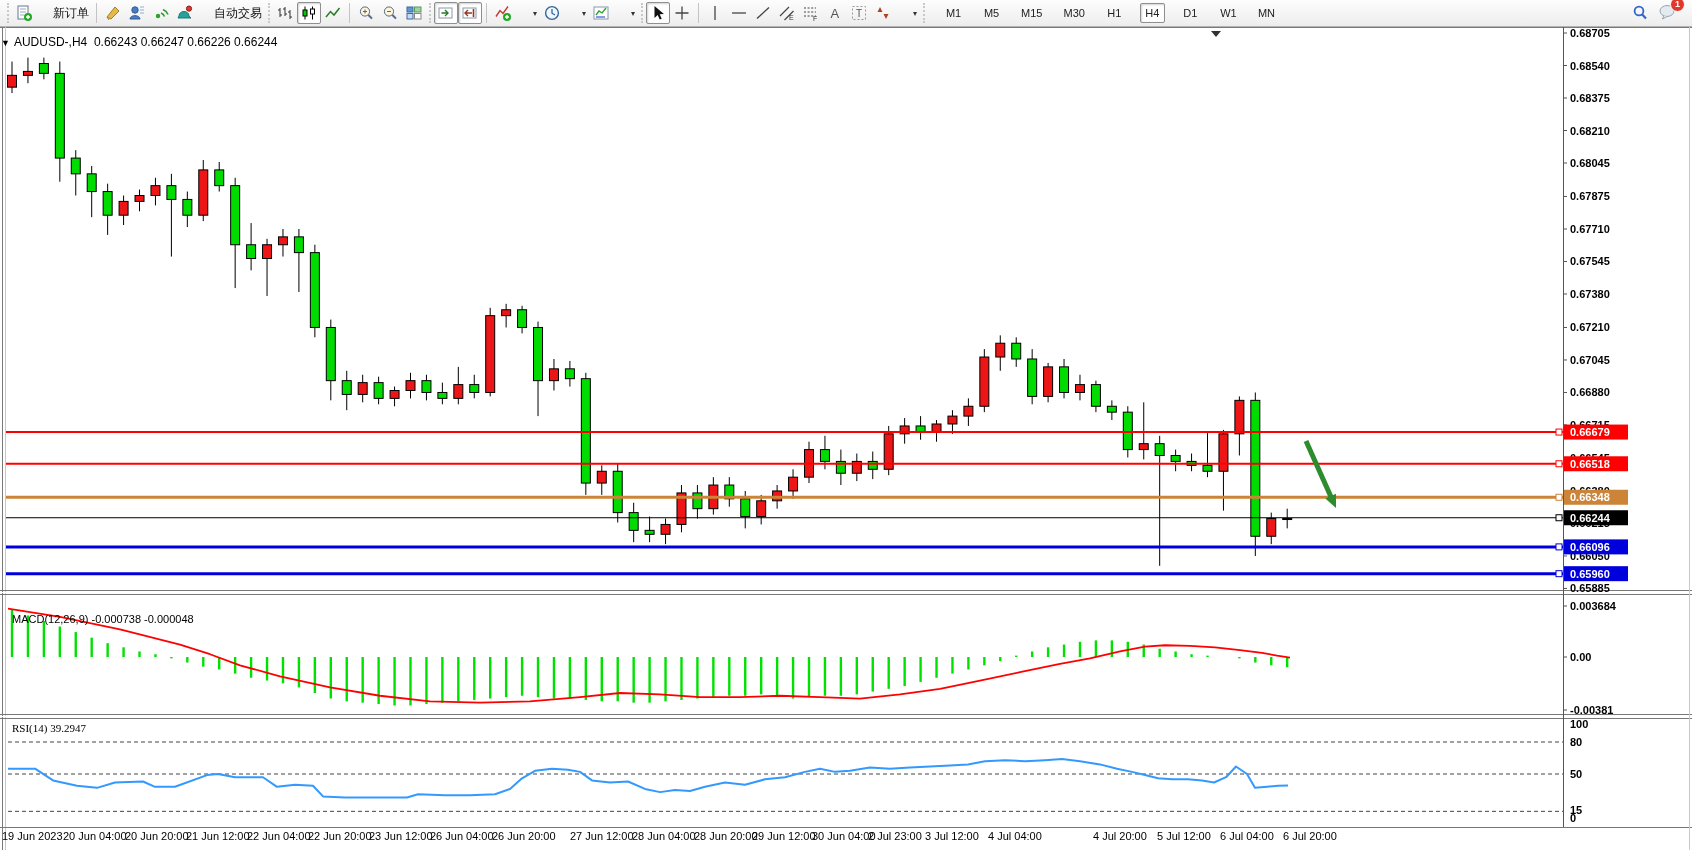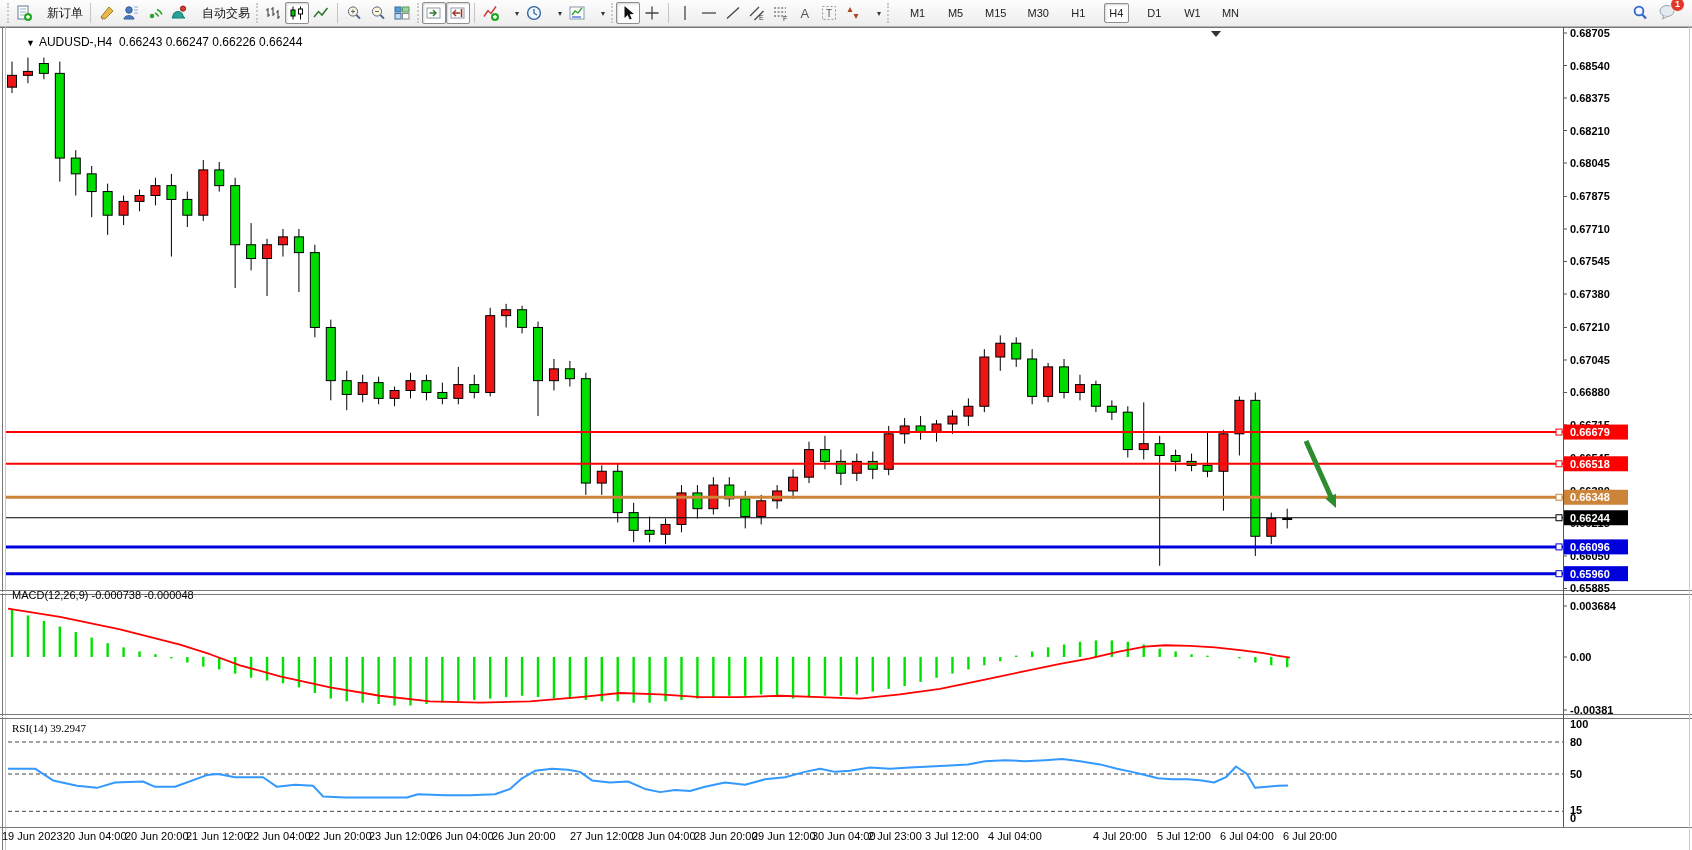--- a/index.html
+++ b/index.html
@@ -1,42 +1,42 @@
 <!DOCTYPE html>
 <html><head>
 <meta charset="utf-8">
 <style>
   html,body{margin:0;padding:0;}
   body{width:1692px;height:850px;background:#fff;font-family:"Liberation Sans",sans-serif;overflow:hidden;}
   
   .toolbar{height:27px;background:linear-gradient(#fdfdfd,#ededed);border-bottom:1px solid #b2b2b2;
     display:flex;align-items:center;padding:0 4px;box-sizing:border-box;}
-  .tb-btn{display:flex;align-items:center;gap:14px;height:22px;min-width:23px;padding:0 2px;
+  .tb-btn{display:flex;align-items:center;gap:20px;height:22px;min-width:23px;padding:0 2px;
     border:1px solid transparent;background:transparent;border-radius:2px;
     font:11px "Liberation Sans",sans-serif;color:#111;cursor:default;}
   .tb-btn.active{background:#fff;border-color:#8f8f8f;box-shadow:inset 1px 1px 2px rgba(0,0,0,.18);}
   .tb-btn svg{display:block;}
   .caret{font-size:8px;color:#333;margin-left:1px;}
   .tbsep{width:1px;height:20px;background:#c4c4c4;margin:0 4px;flex:0 0 auto;}
   .handle{width:0;height:20px;border-left:2px dotted #c9c9c9;margin:0 3px;flex:0 0 auto;}
   .cjk{font-size:12px;}
   .period-btn{height:20px;min-width:25px;padding:0 3px;border:1px solid transparent;background:transparent;
     font:11px "Liberation Sans",sans-serif;color:#222;border-radius:2px;margin-left:13px;}
   .period-btn.active{background:#fff;border-color:#8f8f8f;box-shadow:inset 1px 1px 2px rgba(0,0,0,.18);}
   .right-box{margin-left:auto;display:flex;align-items:center;gap:6px;padding-right:10px;}
   .chat-wrap{position:relative;}
   .badge{position:absolute;top:-5px;right:-7px;background:#e0392b;color:#fff;border-radius:50%;
     width:13px;height:13px;font-size:9px;font-weight:bold;display:flex;align-items:center;justify-content:center;
     border:1px solid #fff;}
   
   .chart-wrap{position:relative;width:1692px;height:823px;background:#8b5cf6;}
   .overlay{position:absolute;color:#000;font-size:11px;white-space:pre;pointer-events:none;}
-  #title-ov{left:26px;top:8px;font-size:12px;}
+  #title-ov{left:1px;top:8px;font-size:12px;}
   #title-ov .tri{font-size:9px;color:#000;margin-right:4px;}
-  #macd-ov{left:12px;top:562px;}
+  #macd-ov{left:12px;top:586px;}
   #rsi-ov{left:12px;top:695px;font-family:Liberation Serif, serif;}
   svg text{font-family:"Liberation Sans",sans-serif;}
 </style>
 </head>
 <body>
 
 <div class="toolbar">
   <div class="handle"></div>
 
   <button class="tb-btn">

